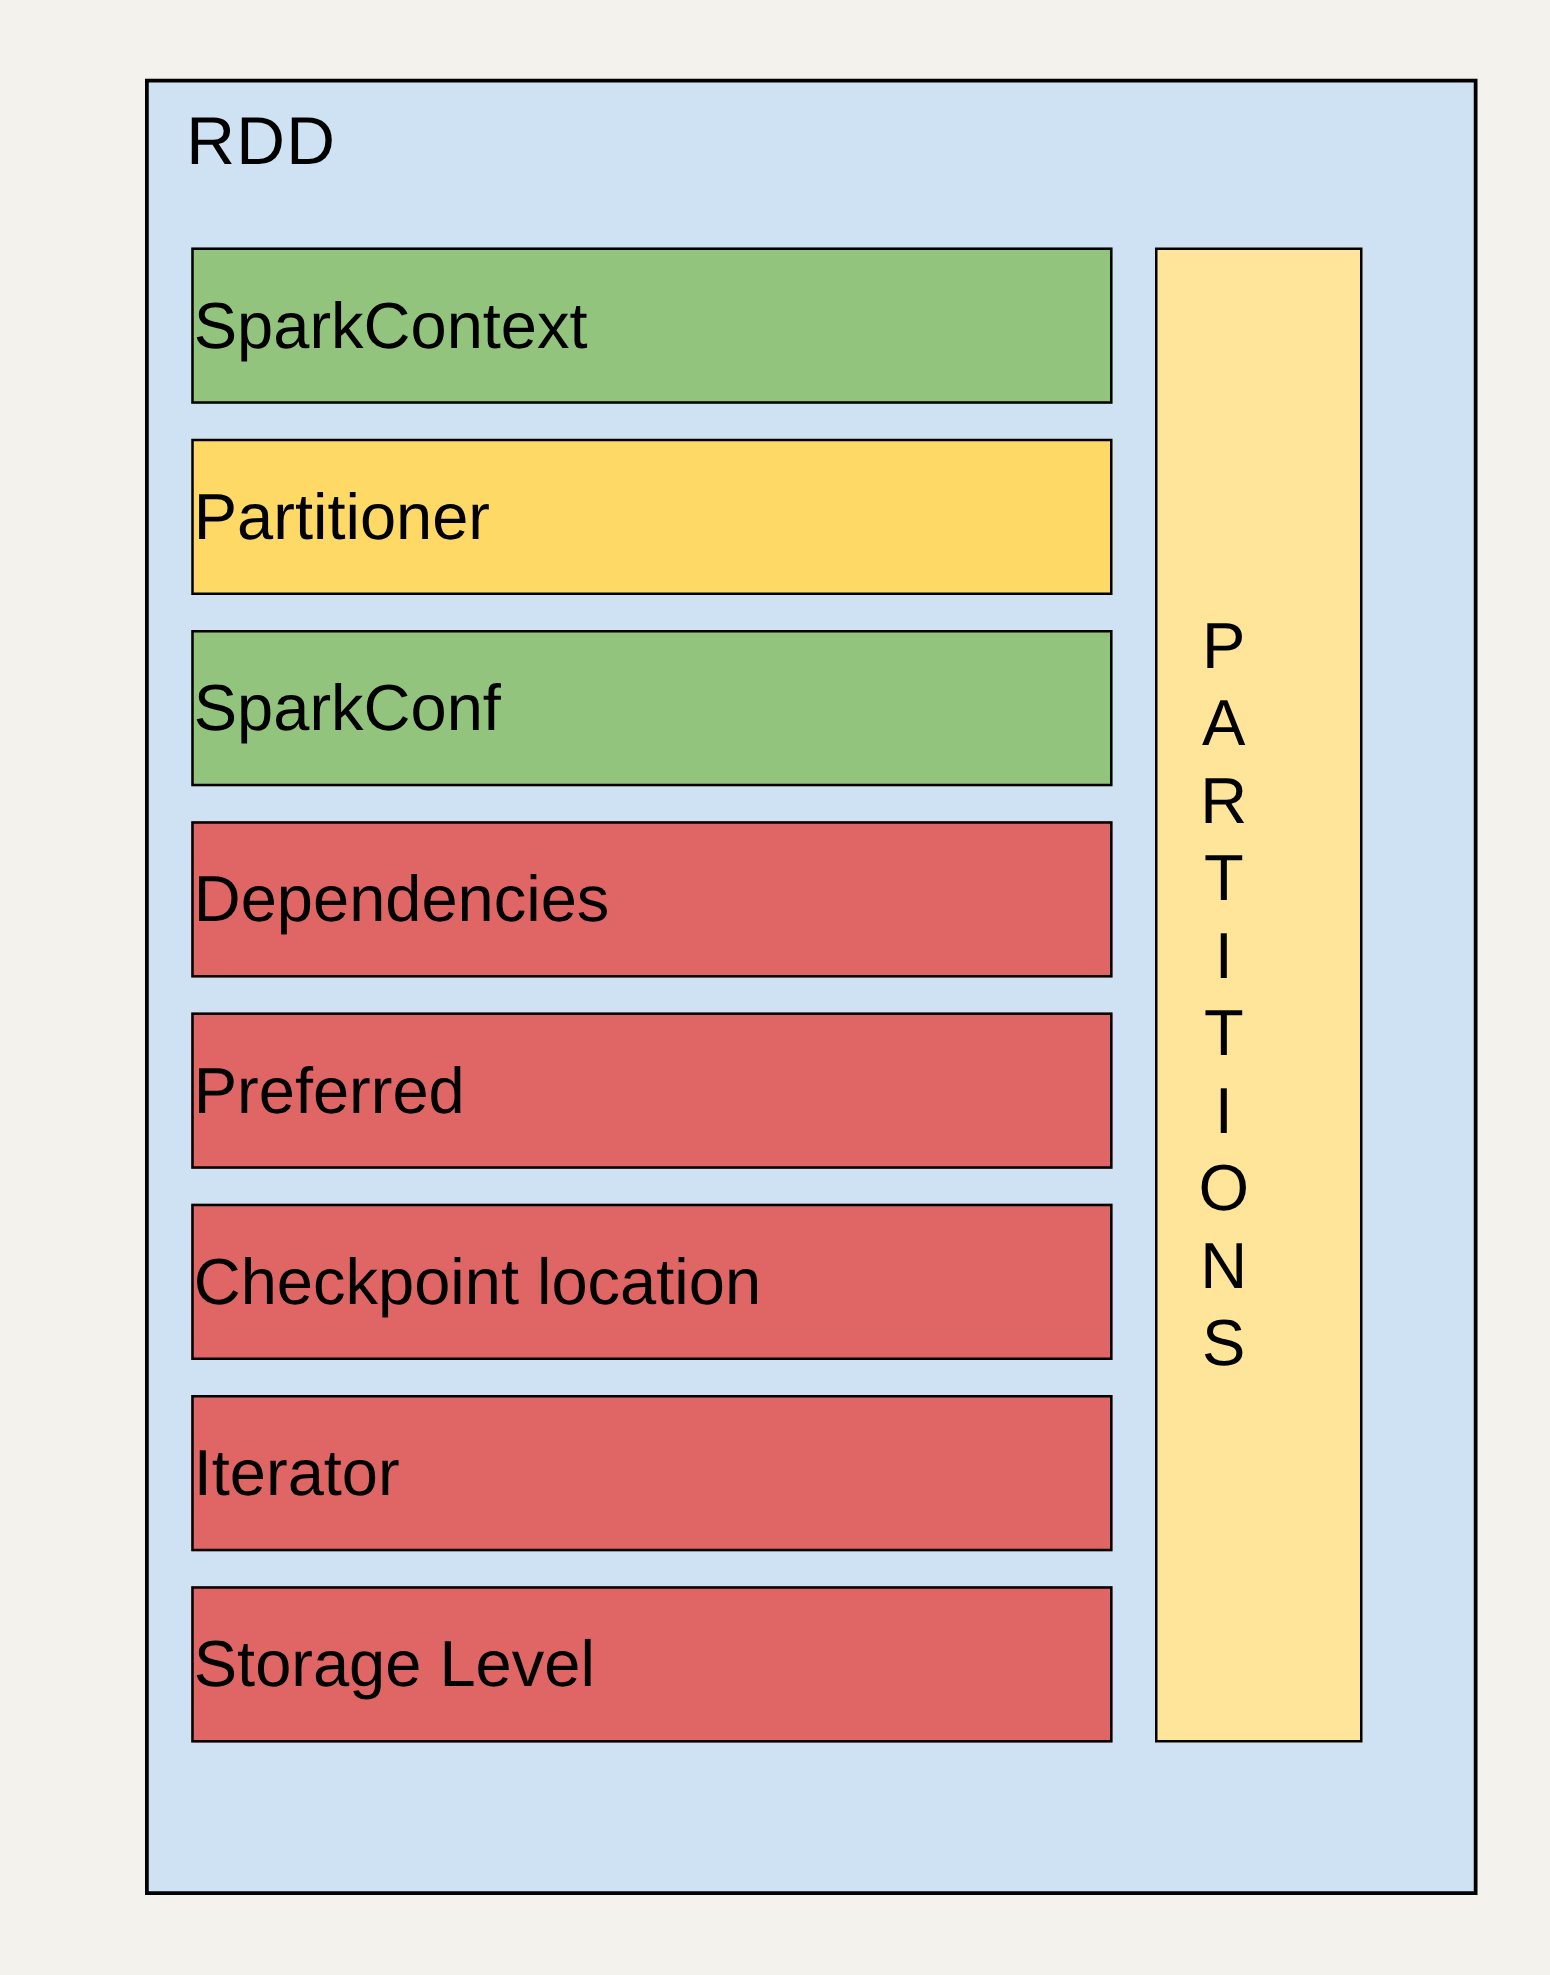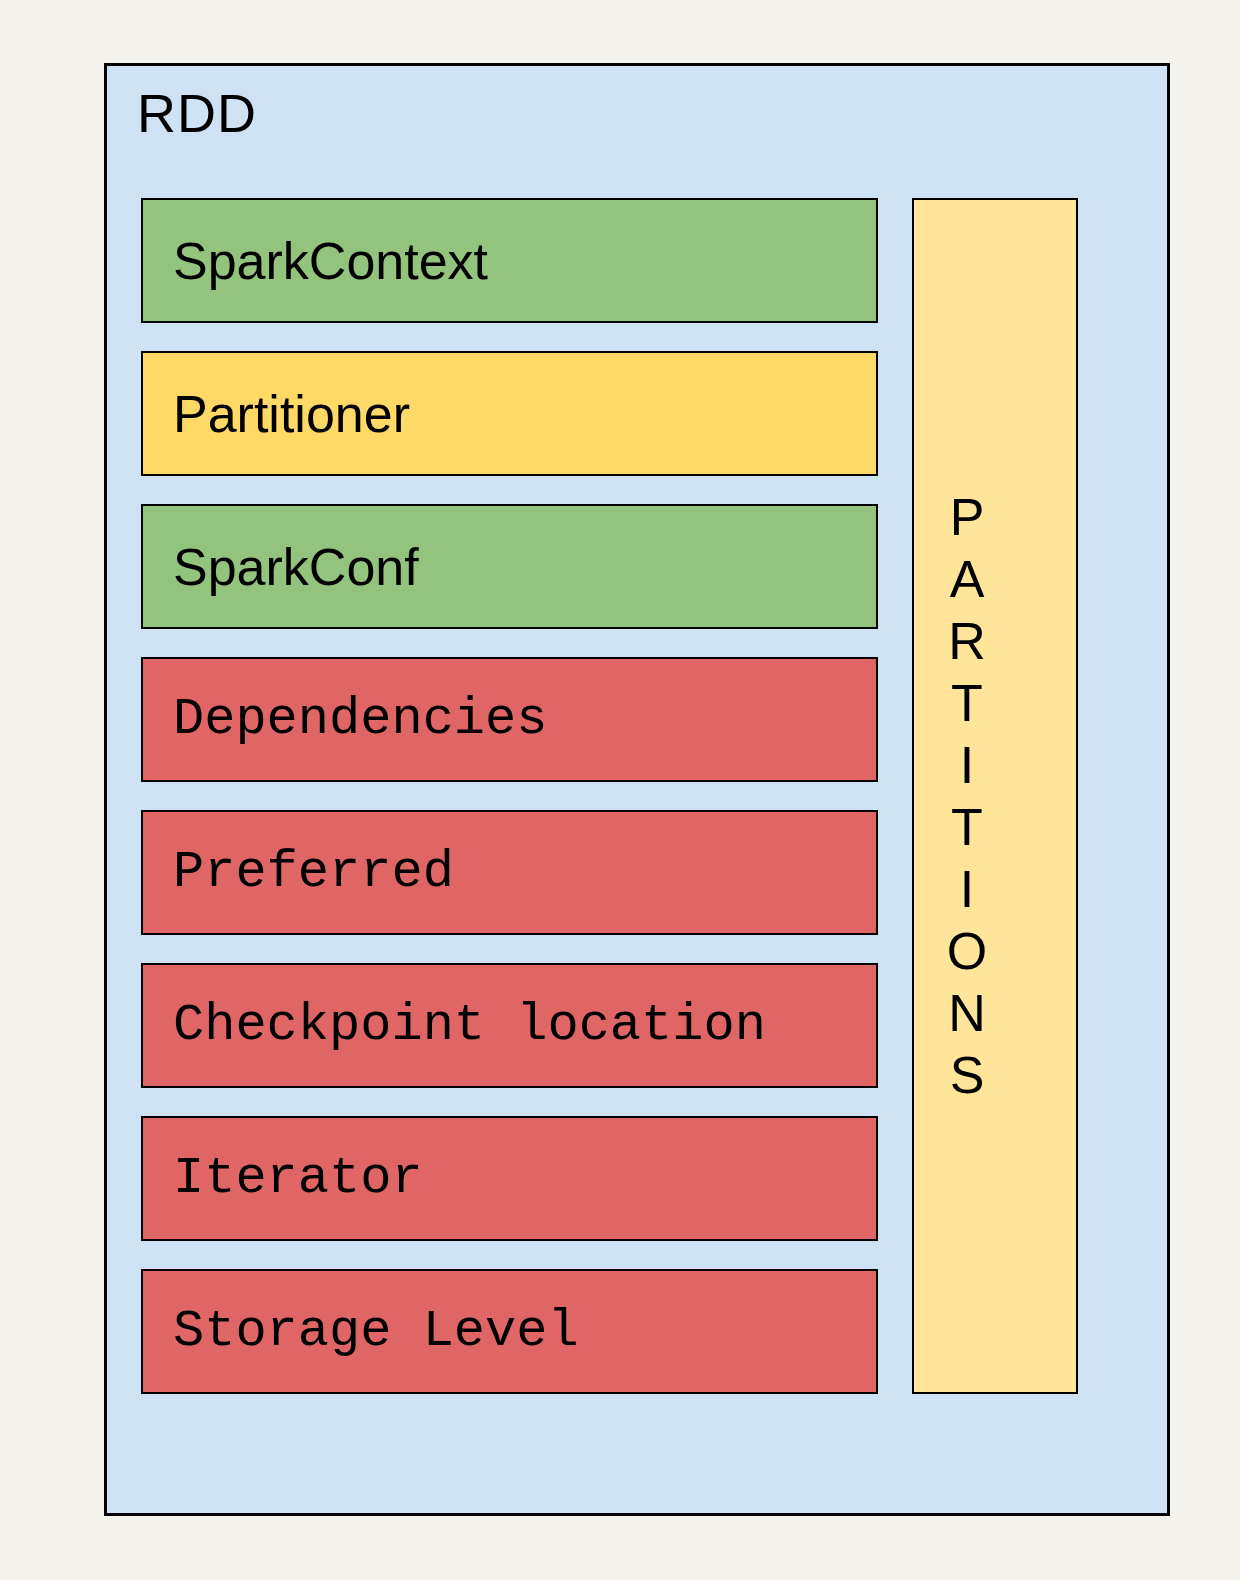--- a/index.html
+++ b/index.html
@@ -17,21 +17,21 @@
     width: 1240px;
     height: 1580px;
     background: var(--page-bg);
     font-family: "Liberation Sans", sans-serif;
     color: var(--text);
     position: relative;
     overflow: hidden;
   }
   .rdd-container {
     position: absolute;
-    left: 104px;
+    left: 116px;
     top: 63px;
     width: 1066px;
     height: 1453px;
     background: var(--container-fill);
     border: 3px solid var(--line);
   }
   .rdd-title {
     position: absolute;
     left: 30px;
     top: 18px;
@@ -46,26 +46,25 @@
     width: 737px;
     display: flex;
     flex-direction: column;
     gap: 28px;
   }
   .attr-box {
     height: 125px;
     border: 2px solid var(--line);
     display: flex;
     align-items: center;
-    padding-left: 30px;
     font-size: 52px;
   }
   .attr-box.green  { background: var(--green-fill); }
   .attr-box.yellow { background: var(--yellow-fill); }
-  .attr-box.red    { background: var(--red-fill); font-family: Liberation Mono, monospace; }
+  .attr-box.red    { background: var(--red-fill); }
   .partitions-col {
     position: absolute;
     left: 805px;
     top: 132px;
     width: 166px;
     height: 1196px;
     background: var(--light-yellow-fill);
     border: 2px solid var(--line);
     display: flex;
     flex-direction: column;

